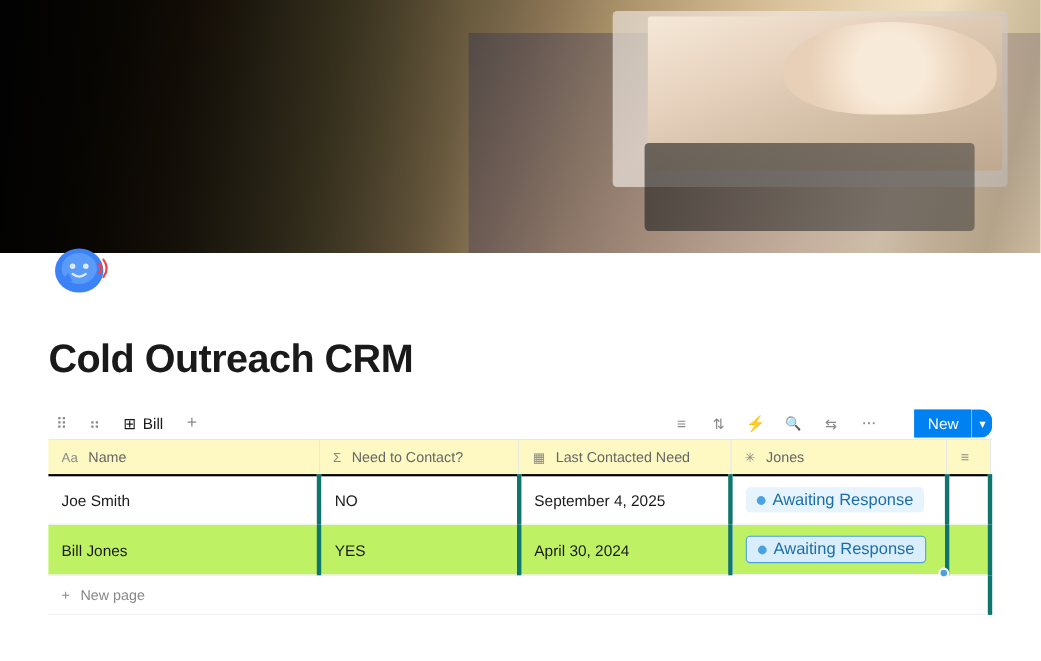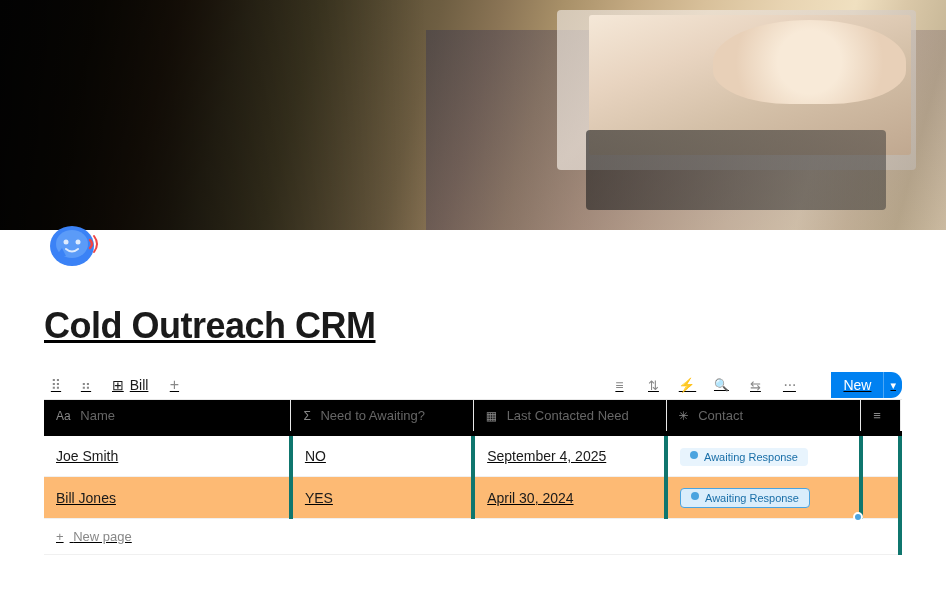--- a/index.html
+++ b/index.html
@@ -41,21 +41,20 @@
     }
 
     .logo-icon {
       width: 60px;
       height: 55px;
     }
 
     .page-content {
       padding: 20px 44px 0 44px;
       margin-top: 55px;
-      text-decoration: underline;
     }
 
     .page-title {
       font-size: 36px;
       font-weight: 700;
       color: #1a1a1a;
       margin-bottom: 24px;
       letter-spacing: -0.5px;
     }
 
@@ -165,22 +164,22 @@
     }
 
     
     .table-container {
       width: 100%;
       border-collapse: collapse;
       font-size: 14px;
     }
 
     .table-container thead tr {
-      background: #000000;
-      border-bottom: 5px solid #000000;
+      background: #fef9c3;
+      border-bottom: 2px solid #000000;
     }
 
     .table-container th {
       padding: 8px 12px;
       text-align: left;
       font-weight: 500;
       color: #666;
       font-size: 13px;
       border-right: 1px solid #e8e8e8;
     }
@@ -199,40 +198,41 @@
     .th-more { width: 40px; }
 
     .th-icon {
       color: #888;
       margin-right: 6px;
       font-size: 12px;
     }
 
     .status-badge {
       display: inline-flex;
+      align-items: center;
       gap: 6px;
       padding: 3px 10px;
       border-radius: 4px;
-      font-size: 11px;
+      font-size: 15px;
     }
 
     .status-awaiting {
       background: #e8f4fd;
       color: #1a6fa8;
     }
 
     .status-dot {
       width: 8px;
       height: 8px;
       border-radius: 50%;
       background: #4aa3df;
     }
 
     .row-selected td {
-      background: #fdba74;
+      background: #bef264;
     }
 
     .row-selected .status-badge {
       background: #d0e8f8;
     }
 
     .new-page-row td {
       color: #888;
       font-size: 13px;
     }
@@ -330,29 +330,29 @@
 
   <table class="table-container">
     <thead>
       <tr>
         <th class="th-name">
           <span class="th-icon">Aa</span>
           <span>Name</span>
         </th>
         <th class="th-need">
           <span class="th-icon">Σ</span>
-          <span>Need to Awaiting?</span>
+          <span>Need to Contact?</span>
         </th>
         <th class="th-date">
           <span class="th-icon">▦</span>
           <span>Last Contacted Need</span>
         </th>
         <th class="th-status">
           <span class="th-icon">✳</span>
-          <span>Contact</span>
+          <span>Jones</span>
         </th>
         <th class="th-more">
           <span style="color:#888;">≡</span>
         </th>
       </tr>
     </thead>
     <tbody>
 
       <tr>
         <td>Joe Smith</td>

